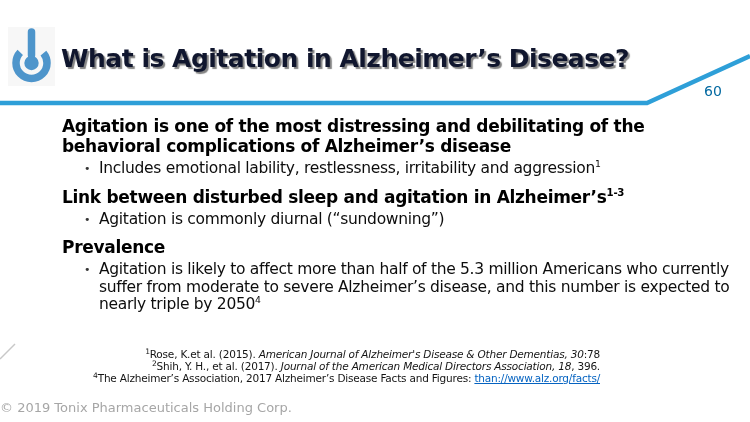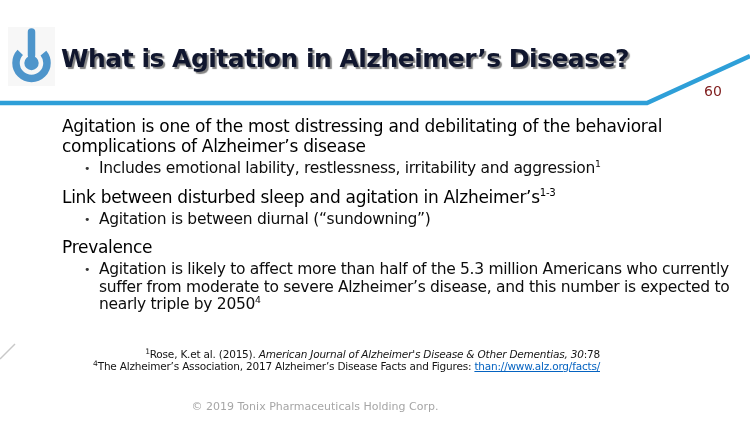--- a/index.html
+++ b/index.html
@@ -22,29 +22,29 @@
     width: 640px;
     font-size: 25px; font-weight: bold;
     letter-spacing: -0.5px;
     color: var(--title-color, #10162E);
     text-shadow: 2px 2px 1px rgba(90,90,90,0.75);
     white-space: nowrap;
   }
   .top-rule { position: absolute; left: 0; top: 0; }
   .page-number {
     position: absolute; left: 704px; top: 83px;
-    font-size: 14px; color: #7f1d1d;
+    font-size: 14px; color: #0369a1;
   }
   .content {
     position: absolute; left: 62px; top: 116px;
     width: 672px;
     letter-spacing: -0.3px;
   }
   .heading {
-    font-size: 17px; font-weight: normal;
+    font-size: 17px; font-weight: bold;
     line-height: 20px; margin-top: 9px;
     color: #000;
   }
   .heading:first-child { margin-top: 0; }
   .bullet {
     display: flex; align-items: flex-start;
     margin: 4px 0 3px 22px;
     font-size: 15.5px; line-height: 17.5px;
     color: #0d0d0d;
   }
@@ -64,22 +64,22 @@
   }
   .footnotes sup { font-size: 72%; }
   .footnotes i { font-style: italic; }
   .footnotes a {
     color: var(--link-blue, #0563C1);
     text-decoration: underline;
     cursor: pointer;
   }
   .footer {
     position: absolute; left: 0; top: 400px;
-    width: 630px; text-align: center;
-    font-size: 11px;
+    width: 630px; text-align: left;
+    font-size: 13px;
     color: var(--footer-gray, #A6A6A6);
   }
 </style>
 </head>
 <body style="--title-color: #10162E; --link-blue: #0563C1; --footer-gray: #A6A6A6;">
 
 <svg class="top-rule" width="750" height="110" viewBox="0 0 750 110">
   <polyline points="0,103 647,103 750,56" fill="none" stroke="#2E9FD8" stroke-width="4.5"></polyline>
 </svg>
 
@@ -97,31 +97,32 @@
 
 <div class="content">
     <div class="heading">Agitation is one of the most distressing and debilitating of the behavioral complications of Alzheimer’s disease</div>
     <div class="bullet">
       <span class="mark">•</span>
       <span class="btxt">Includes emotional lability, restlessness, irritability and aggression<sup>1</sup></span>
     </div>
     <div class="heading">Link between disturbed sleep and agitation in Alzheimer’s<sup>1-3</sup></div>
     <div class="bullet">
       <span class="mark">•</span>
-      <span class="btxt">Agitation is between diurnal (“sundowning”)</span>
+      <span class="btxt">Agitation is commonly diurnal (“sundowning”)</span>
     </div>
     <div class="heading">Prevalence</div>
     <div class="bullet">
       <span class="mark">•</span>
       <span class="btxt">Agitation is likely to affect more than half of the 5.3 million Americans who currently suffer from moderate to severe Alzheimer’s disease, and this number is expected to nearly triple by 2050<sup>4</sup></span>
     </div>
   </div>
 
 <svg class="corner-accent" width="24" height="20" viewBox="0 0 24 20">
   <line x1="0" y1="17" x2="15" y2="2" stroke="#c8c8c8" stroke-width="1.4"></line>
 </svg>
 
 <div class="footnotes">
     <div class="fn"><sup>1</sup>Rose, K.et al. (2015). <i>American Journal of Alzheimer's Disease &amp; Other Dementias, 30</i>:78</div>
+    <div class="fn"><sup>2</sup>Shih, Y. H., et al. (2017). <i>Journal of the American Medical Directors Association, 18</i>, 396.</div>
     <div class="fn"><sup>4</sup>The Alzheimer’s Association, 2017 Alzheimer’s Disease Facts and Figures: <a>than://www.alz.org/facts/</a></div>
   </div>
 
 <div class="footer">© 2019 Tonix Pharmaceuticals Holding Corp.</div>
 
 </body></html>

